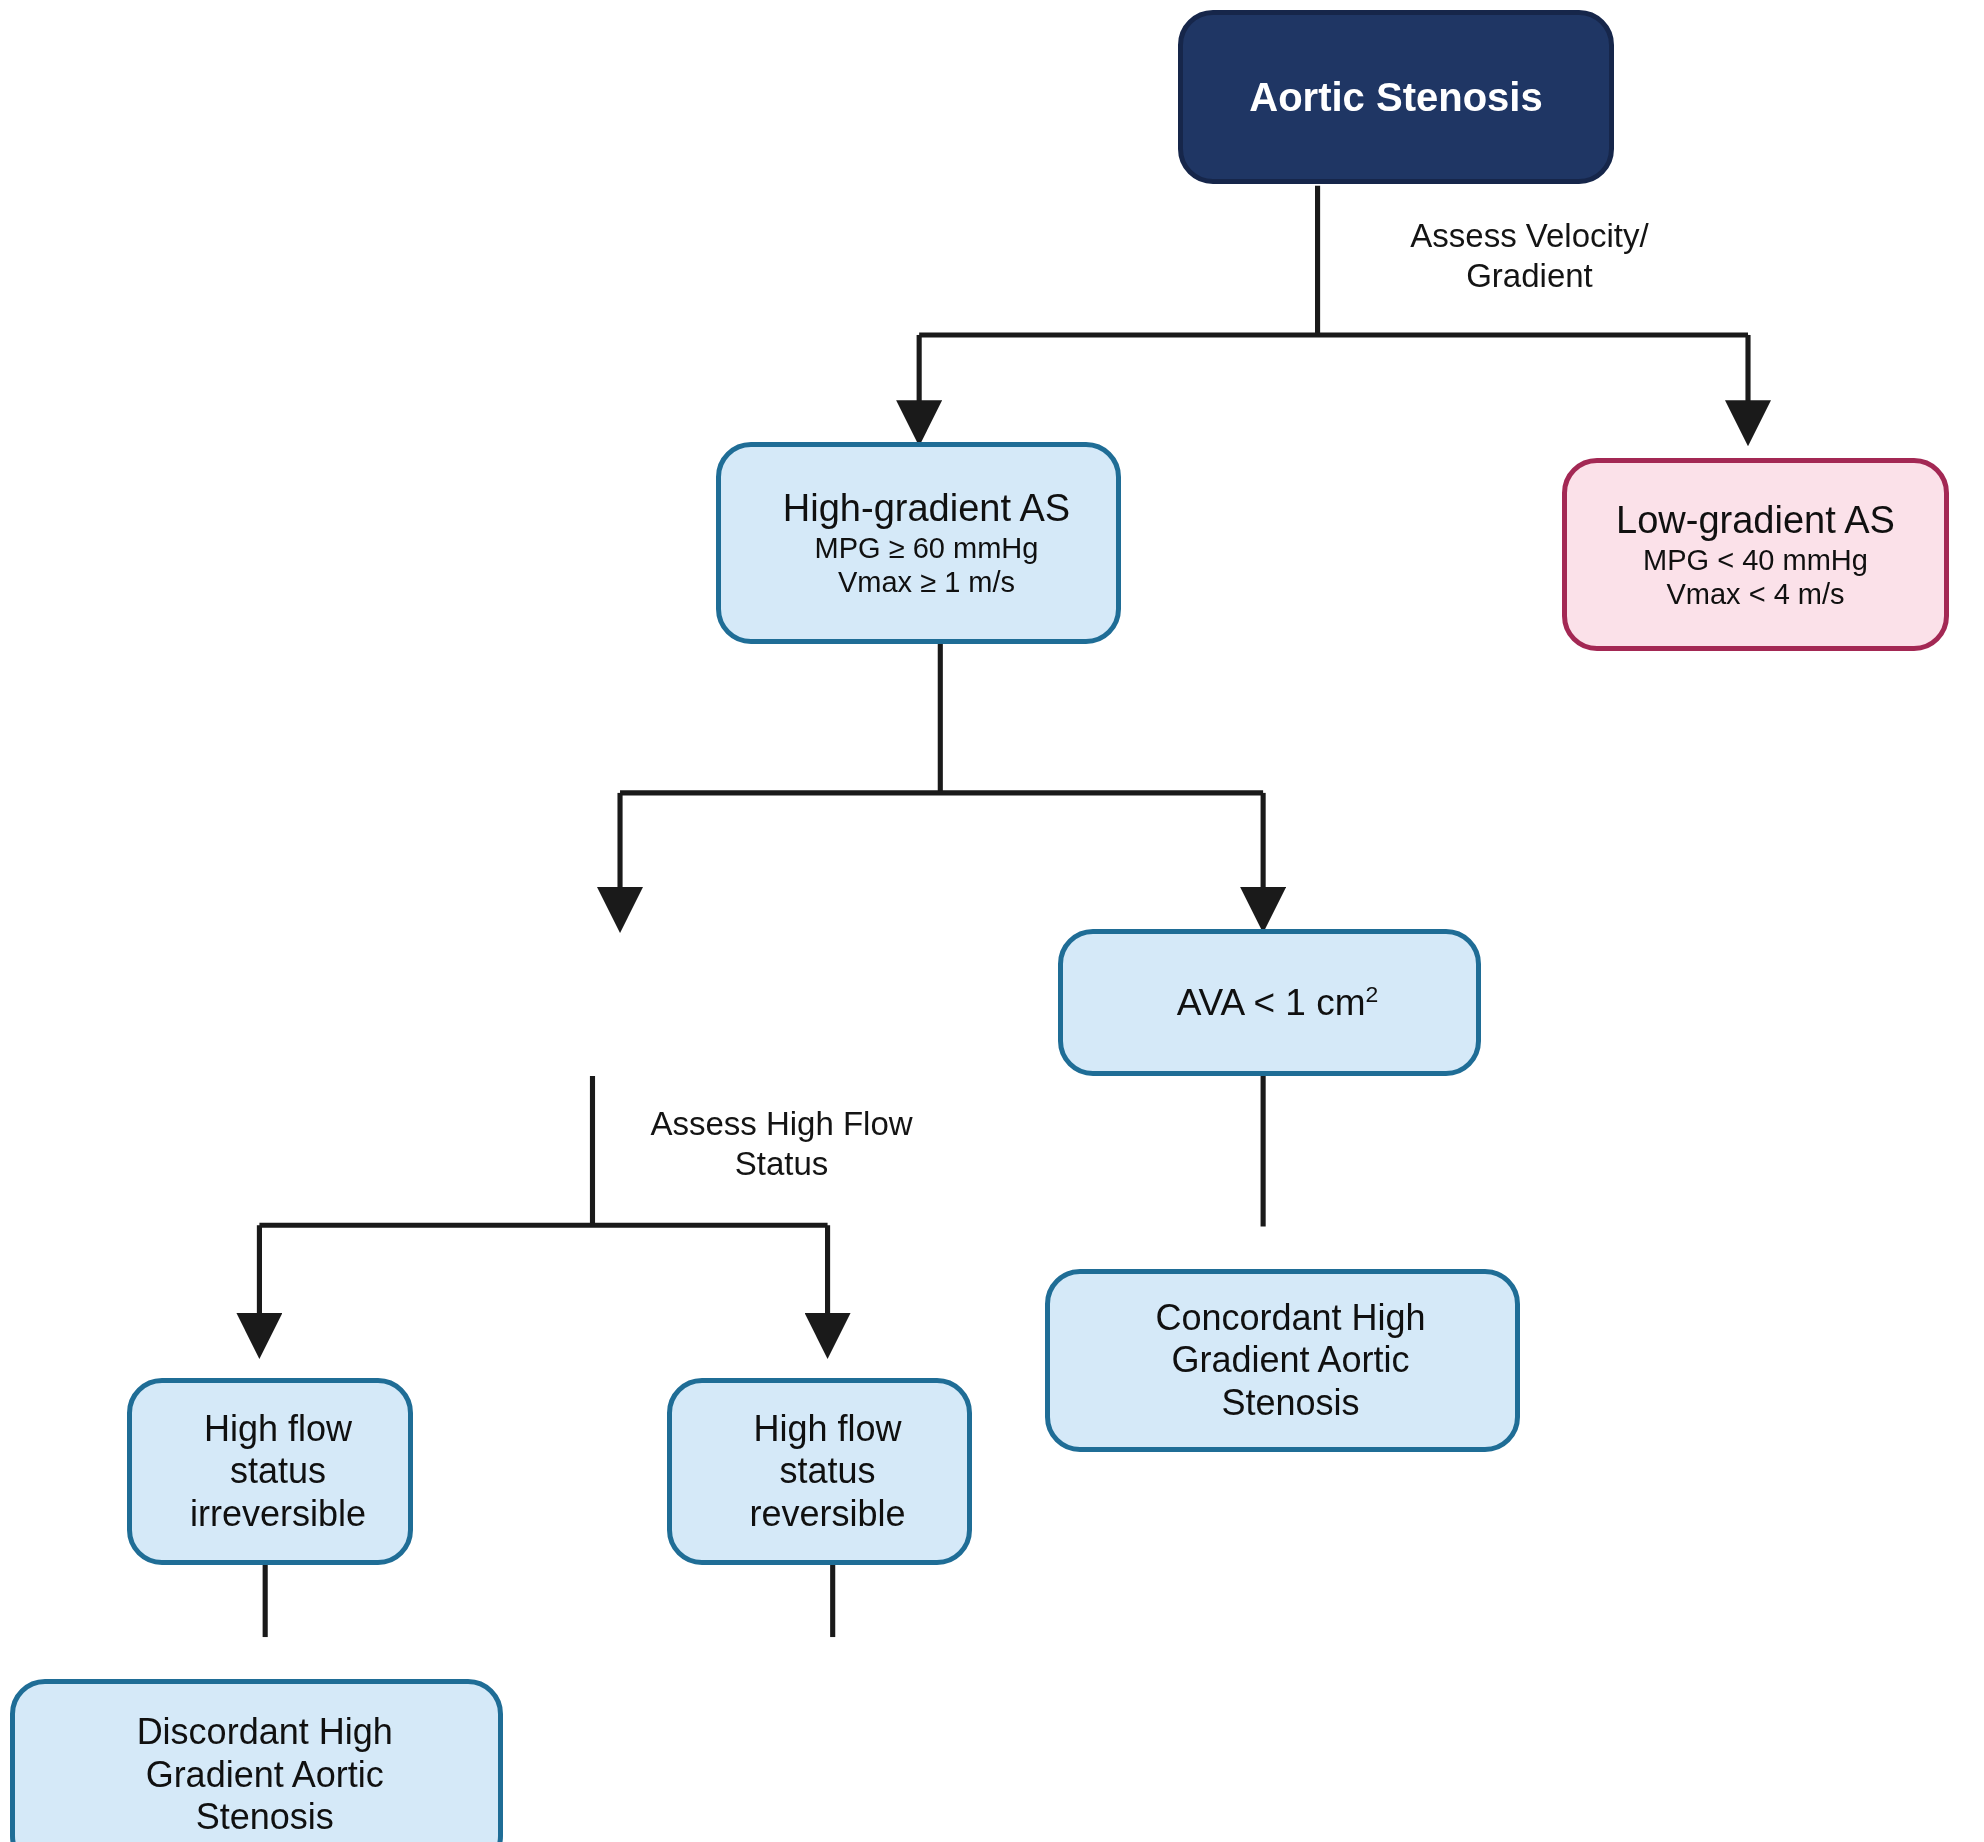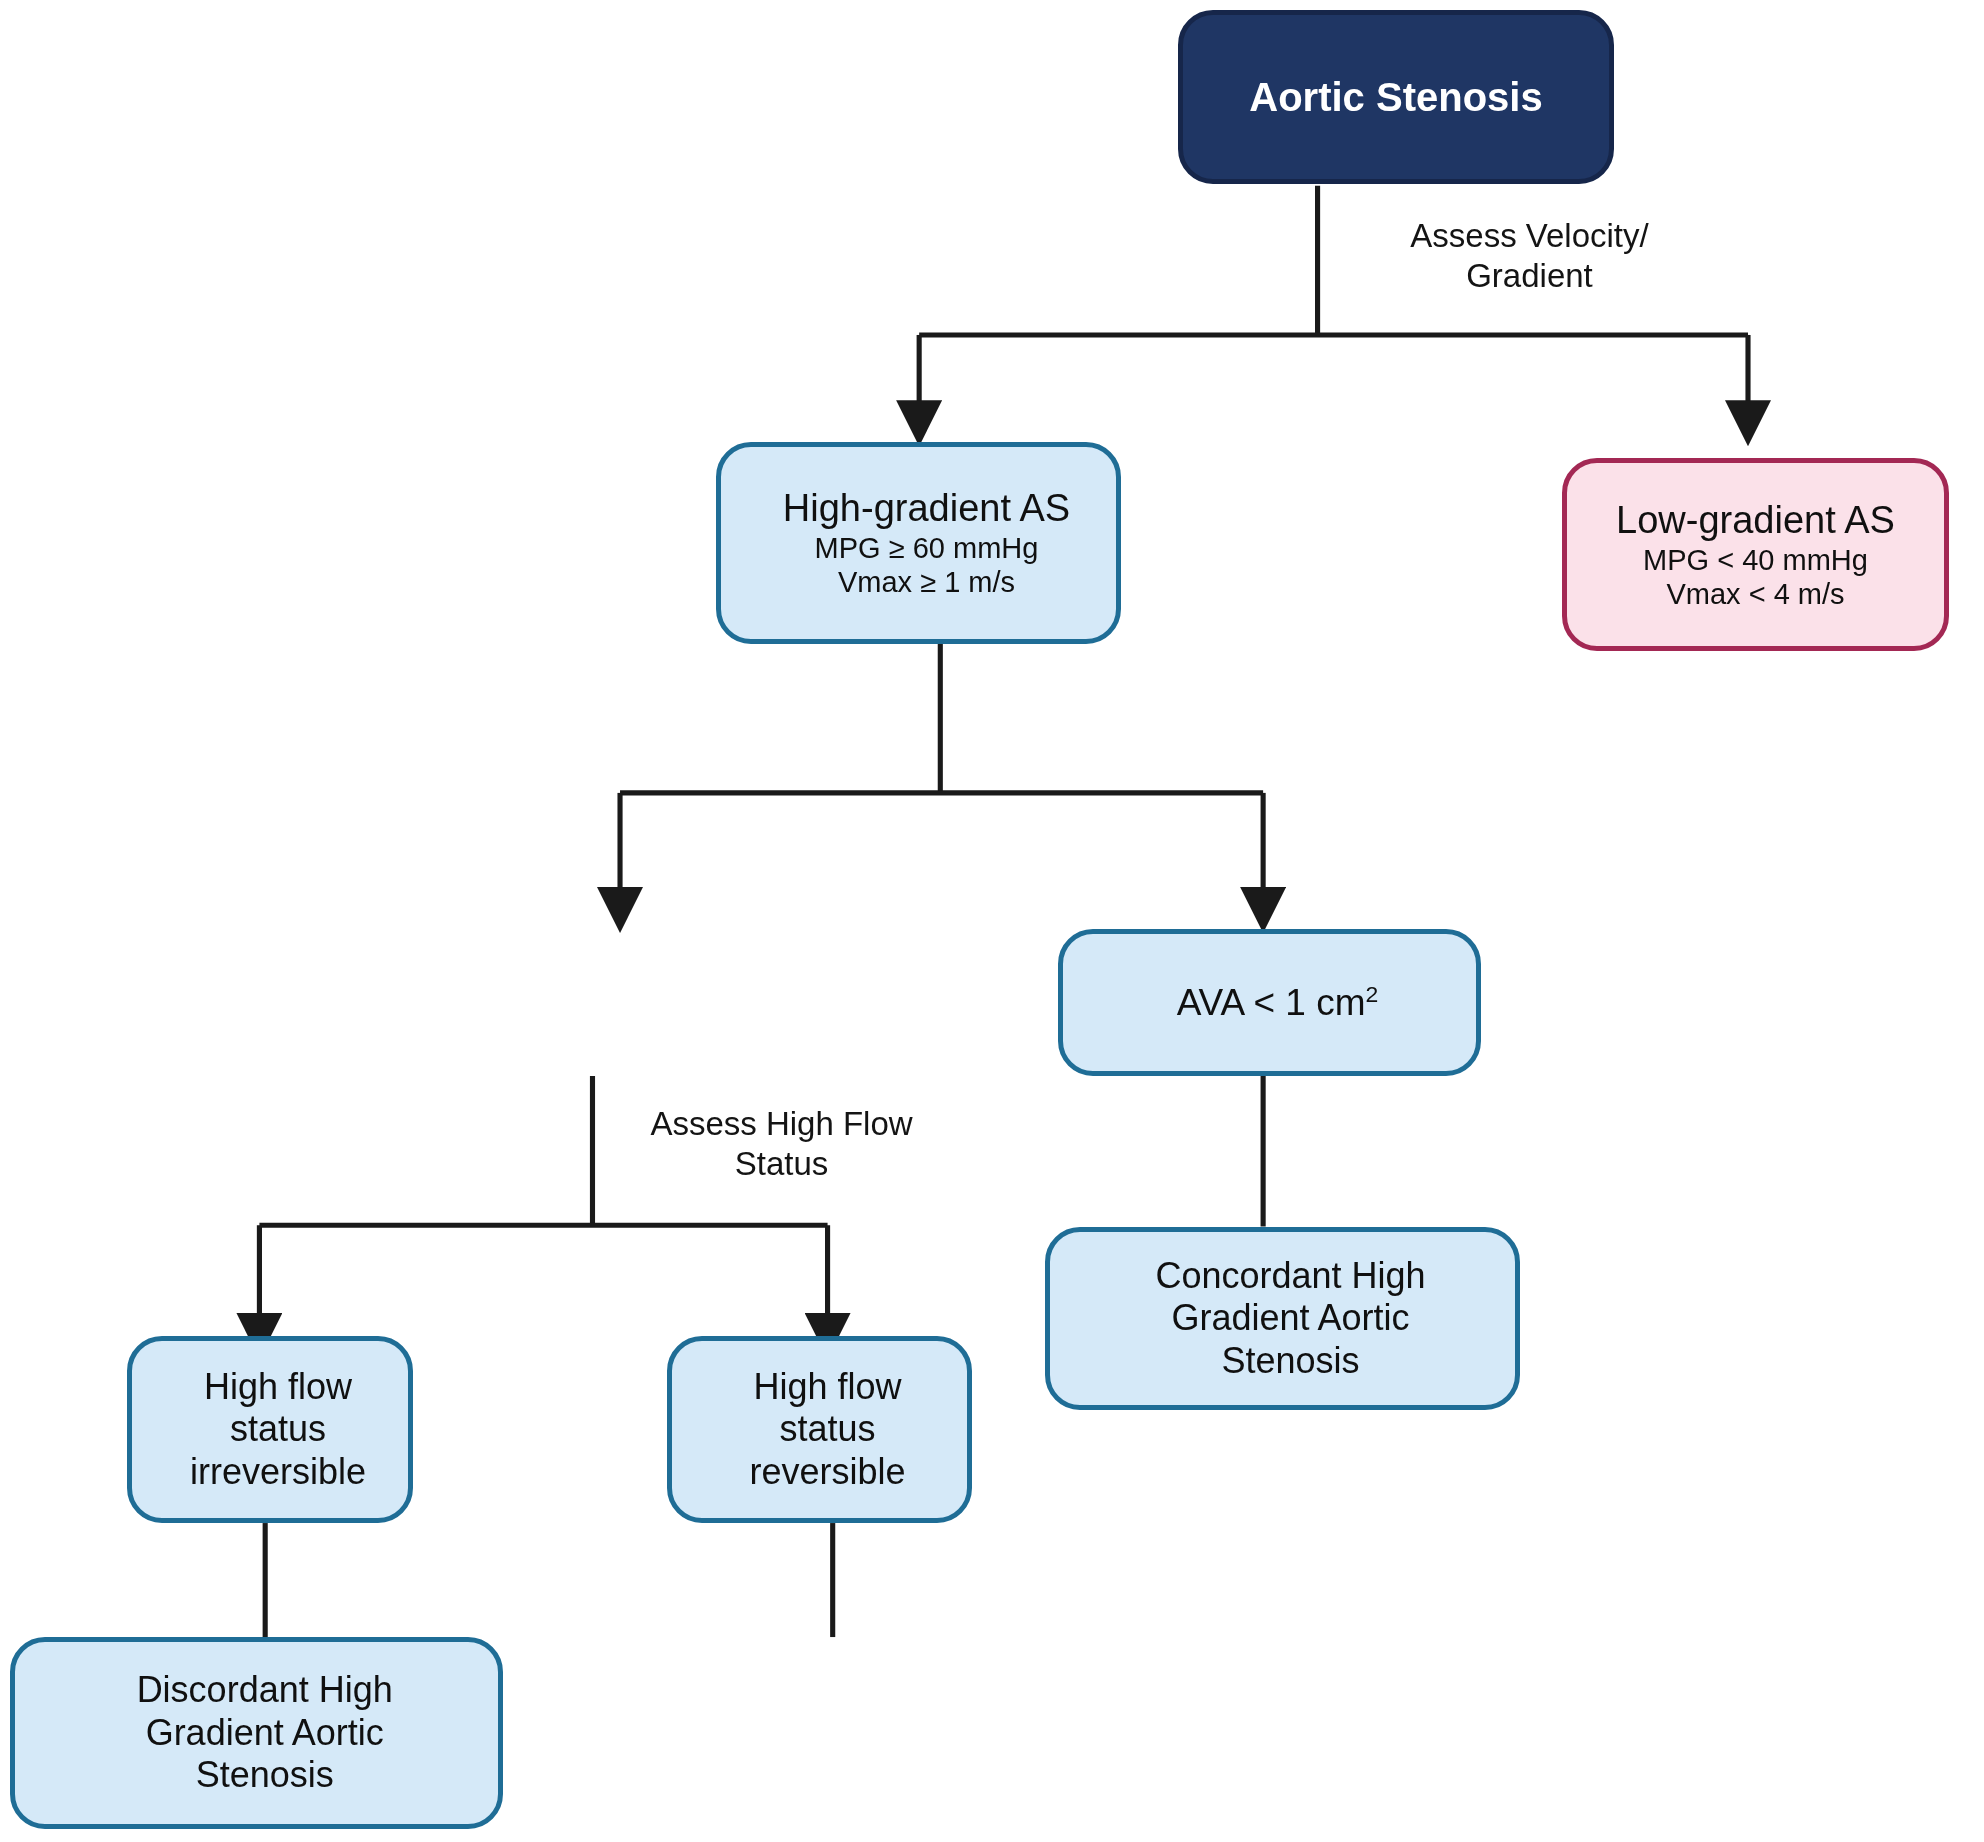--- a/index.html
+++ b/index.html
@@ -68,21 +68,21 @@
     line-height: 1.2;
     z-index: 2;
     white-space: pre-line;
     font-family: "Liberation Sans", sans-serif;
   }
   
   .fs-root  { font-size: 40px; }
   .fs-main  { font-size: 38px; }
   .fs-sub   { font-size: 29px; }
   .fs-ava   { font-size: 37px; }
-  .fs-leaf  { font-size: 36px; }
+  .fs-leaf  { font-size: 36px; margin-top: 42px; }
   .fs-edge  { font-size: 33px; }
   sup.sq { font-size: 0.62em; vertical-align: super; line-height: 0; }
 </style>
 </head>
 <body>
 
 <div id="canvas">
 
   <svg id="edges" viewBox="0 0 3099 2876" preserveAspectRatio="none" xmlns="http://www.w3.org/2000/svg">
     <defs>

